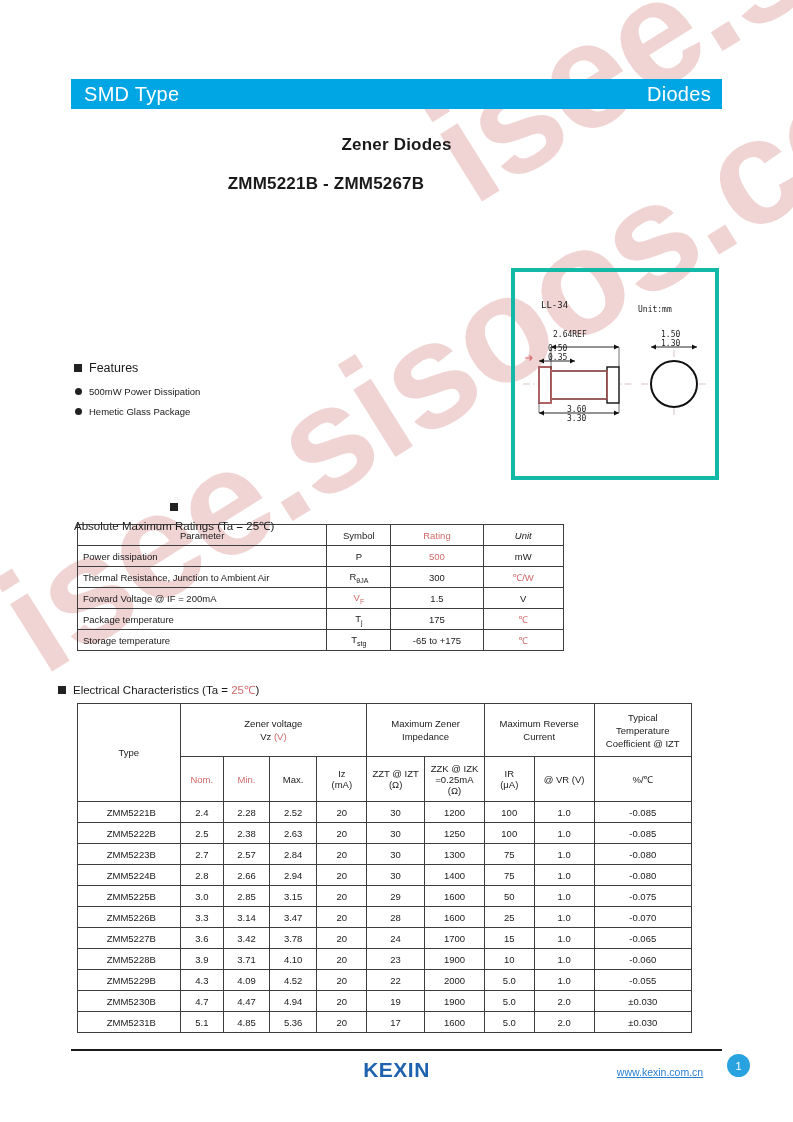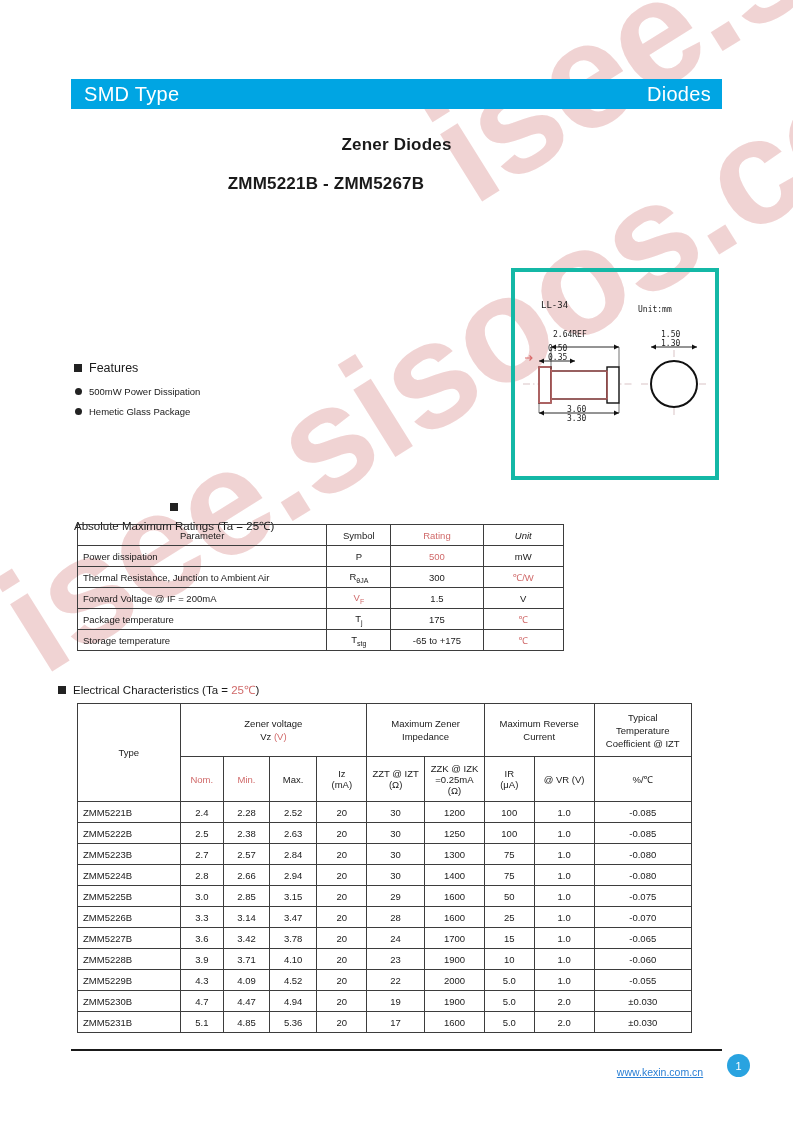--- a/index.html
+++ b/index.html
@@ -201,21 +201,21 @@
     width: 615px;
   }
   #ec-table td.hdr-top { height: 52px; line-height: 13px; }
   #ec-table td.hdr-sub { height: 44px; line-height: 11px; }
   #ec-table td.typecell {
     height: 96px;
     width: 100px;
   }
   #ec-table td.body { height: 20px; }
   #ec-table td.type-name {
-    text-align: left;
+    text-align: center;
     padding-left: 5px;
   }
   .c-nom  { width: 42px; }
   .c-min  { width: 44px; }
   .c-max  { width: 46px; }
   .c-iz   { width: 48px; }
   .c-zzt  { width: 56px; }
   .c-zzk  { width: 58px; }
   .c-ir   { width: 48px; }
   .c-vr   { width: 58px; }
@@ -569,16 +569,17 @@
           <td class="body c-zzt">17</td>
           <td class="body c-zzk">1600</td>
           <td class="body c-ir">5.0</td>
           <td class="body c-vr">2.0</td>
           <td class="body c-tc">±0.030</td>
         </tr>
       </tbody>
   </table>
 
   <div class="footer-rule"></div>
+  <div class="footer-logo">KEXIN</div>
   <a class="footer-url" href="#">www.kexin.com.cn</a>
   <div class="page-badge">1</div>
 
 </div>
 
 </body></html>

